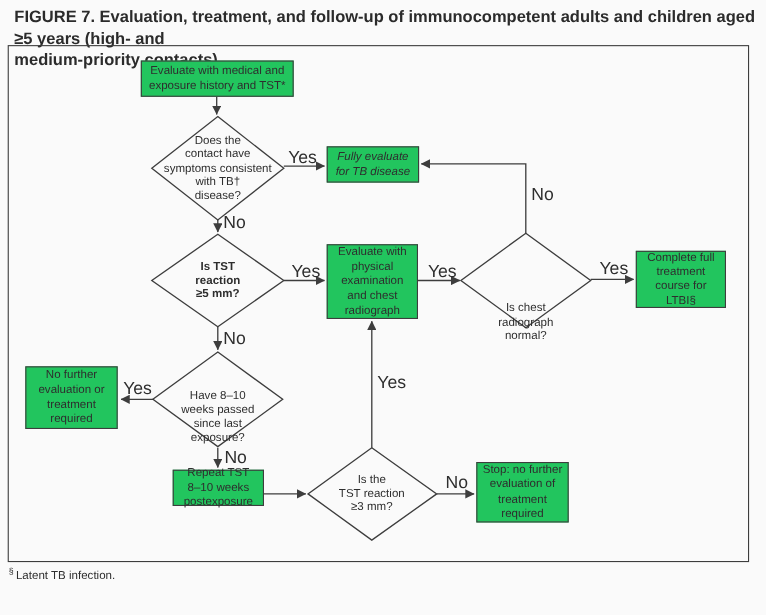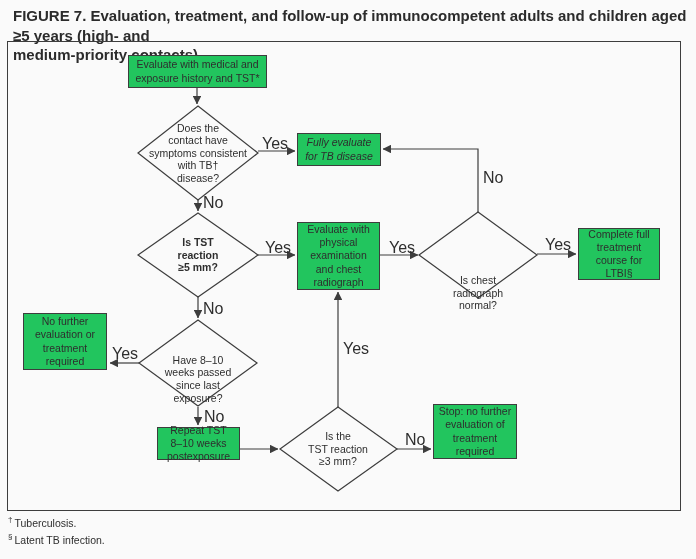--- a/index.html
+++ b/index.html
@@ -80,28 +80,28 @@
 for TB disease</div>
   <div class="node-box" style="left:297px; top:222px; width:83px;  height:68px;">Evaluate with
 physical
 examination
 and chest
 radiograph</div>
   <div class="node-box" style="left:578px; top:228px; width:82px;  height:52px;">Complete full
 treatment
 course for
 LTBI§</div>
-  <div class="node-box" style="left:23px;  top:313px; width:84px;  height:57px;">No further
+  <div class="node-box" style="left:23px;  top:333px; width:84px;  height:57px;">No further
 evaluation or
 treatment
 required</div>
   <div class="node-box" style="left:157px; top:427px; width:83px;  height:33px;">Repeat TST
 8–10 weeks
 postexposure</div>
-  <div class="node-box" style="left:433px; top:404px; width:84px;  height:55px;">Stop: no further
+  <div class="node-box" style="left:433px; top:420px; width:84px;  height:55px;">Stop: no further
 evaluation of
 treatment
 required</div>
 
   <div class="diamond-label" style="left:143px; top:118px; width:110px; height:70px;">Does the
 contact have
 symptoms consistent
 with TB†
 disease?</div>
   <div class="diamond-label" style="left:158px; top:233px; width:80px;  height:44px;font-weight:bold;">Is TST
@@ -124,17 +124,16 @@
   <div class="edge-label" style="left:203px; top:301px;">No</div>
   <div class="edge-label" style="left:389px; top:240px;">Yes</div>
   <div class="edge-label" style="left:545px; top:237px;">Yes</div>
   <div class="edge-label" style="left:483px; top:170px;">No</div>
   <div class="edge-label" style="left:112px; top:346px;">Yes</div>
   <div class="edge-label" style="left:204px; top:409px;">No</div>
   <div class="edge-label" style="left:343px; top:341px;">Yes</div>
   <div class="edge-label" style="left:405px; top:432px;">No</div>
 
   <div class="footnotes">
-    <div class="footnote"><sup>†</sup><span>Tuberculosis.</span></div>
     <div class="footnote"><sup>§</sup><span>Latent TB infection.</span></div>
   </div>
 
 </div>
 
 </body></html>

